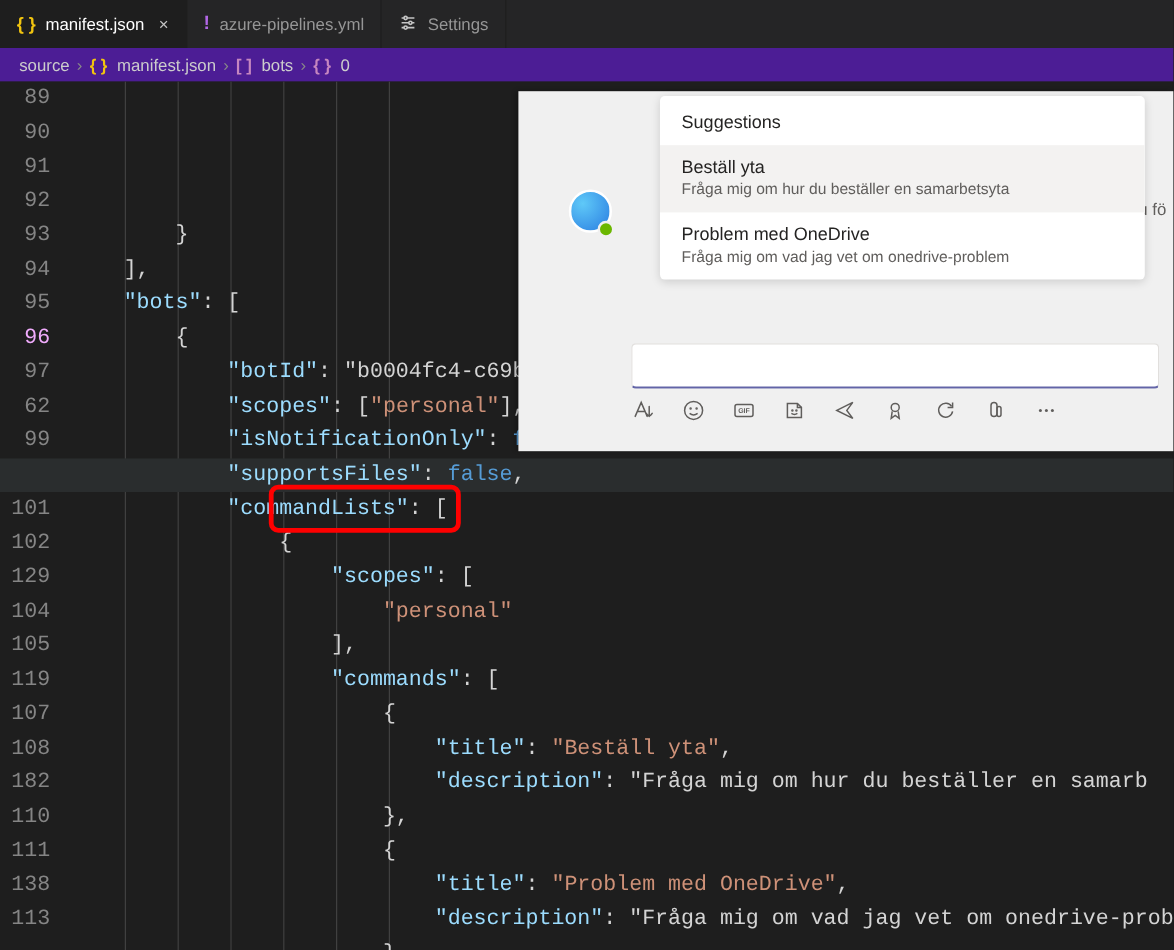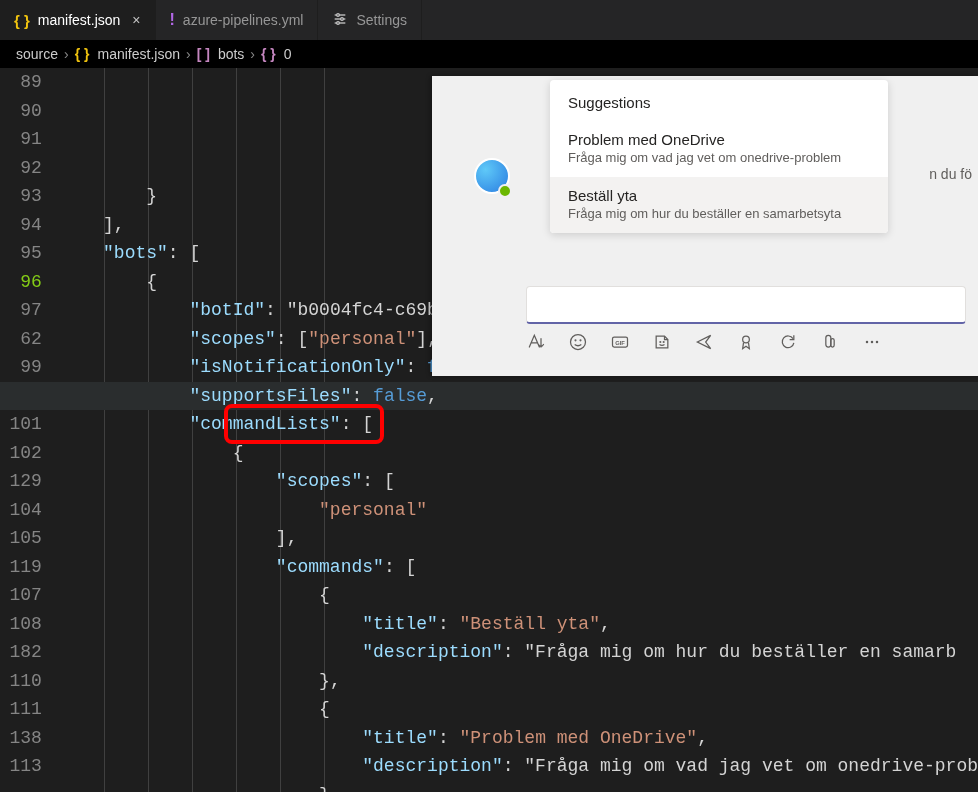--- a/index.html
+++ b/index.html
@@ -40,21 +40,21 @@
   .tab .icon-yml { color: #b267e6; font-weight: bold; font-size: 16px; }
   .tab .icon-settings { color: #c5c5c5; font-size: 14px; }
   
   .breadcrumb {
     display: flex;
     align-items: center;
     padding: 6px 16px;
     font-size: 14px;
     color: #cccccc;
     gap: 6px;
-    background: #000000;
+    background: #4c1d95;
   }
   .breadcrumb .sep { color: #888; }
   .breadcrumb .bc-icon { font-weight: bold; margin-right: 2px; }
   .bc-json-icon { color: #f1c40f; }
   .bc-arr-icon { color: #c586c0; }
   .bc-obj-icon { color: #c586c0; }
   
   .editor {
     display: flex;
     font-family: Consolas, 'Courier New', monospace;
@@ -64,21 +64,21 @@
   }
   .gutter {
     width: 62px;
     text-align: right;
     color: #858585;
     padding-right: 18px;
     user-select: none;
     position: relative;
   }
   .gutter .ln { height: 28.5px; font-family: Liberation Mono, monospace; }
-  .gutter .ln.current { color: #84cc16; text-align: right; }
+  .gutter .ln.current { color: #f0abfc; text-align: right; }
   .code {
     flex: 1;
     white-space: pre;
     color: #d4d4d4;
     position: relative;
   }
   .code .line { height: 28.5px; position: relative; }
   .code .guide { position: absolute; top:0; bottom:0; width:1px; background:#404040; }
   .g1{left:44px;} .g2{left:88px;} .g3{left:132px;} .g4{left:176px;} .g5{left:220px;} .g6{left:264px;}
   .hl-bg {
@@ -127,21 +127,21 @@
     position:absolute;
     left: 66px;
     top: 108px;
     width: 14px; height:14px; border-radius:50%;
     background:#6bb700; border:2px solid #f0f0f0;
   }
   .sugg-card {
     position:absolute;
     left: 118px;
     top: 4px;
-    width: 338px;
+    width: 404px;
     background: #fff;
     border-radius: 4px;
     box-shadow: 0 2px 8px rgba(0,0,0,0.15);
     overflow: hidden;
   }
   .sugg-title {
     padding: 14px 18px 10px 18px;
     font-size: 15px;
     color: #252423;
   }
@@ -261,27 +261,27 @@
 
 <div class="marker"></div>
 
 <div class="teams-overlay">
   <div class="teams-inner">
     <span class="compose-hint">n du fö</span>
     <div class="bot-icon"></div>
     <div class="bot-badge"></div>
     <div class="sugg-card">
       <div class="sugg-title">Suggestions</div>
+      <div class="sugg-item selected">
+        <div class="it-title">Beställ yta</div>
+        <div class="it-desc">Fråga mig om hur du beställer en samarbetsyta</div>
+      </div>
       <div class="sugg-item">
         <div class="it-title">Problem med OneDrive</div>
         <div class="it-desc">Fråga mig om vad jag vet om onedrive-problem</div>
-      </div>
-      <div class="sugg-item selected">
-        <div class="it-title">Beställ yta</div>
-        <div class="it-desc">Fråga mig om hur du beställer en samarbetsyta</div>
       </div>
     </div>
     <div class="compose-box"></div>
     <div class="toolbar">
       <span>
           <svg viewBox="0 0 24 24">
             <path d="M4 18 L10 4 L16 18 M6 13 L14 13 M18 8 L18 18 M15 15 Q18 20 21 15" stroke-linecap="round"></path>
           </svg>
         </span>
       <span>

